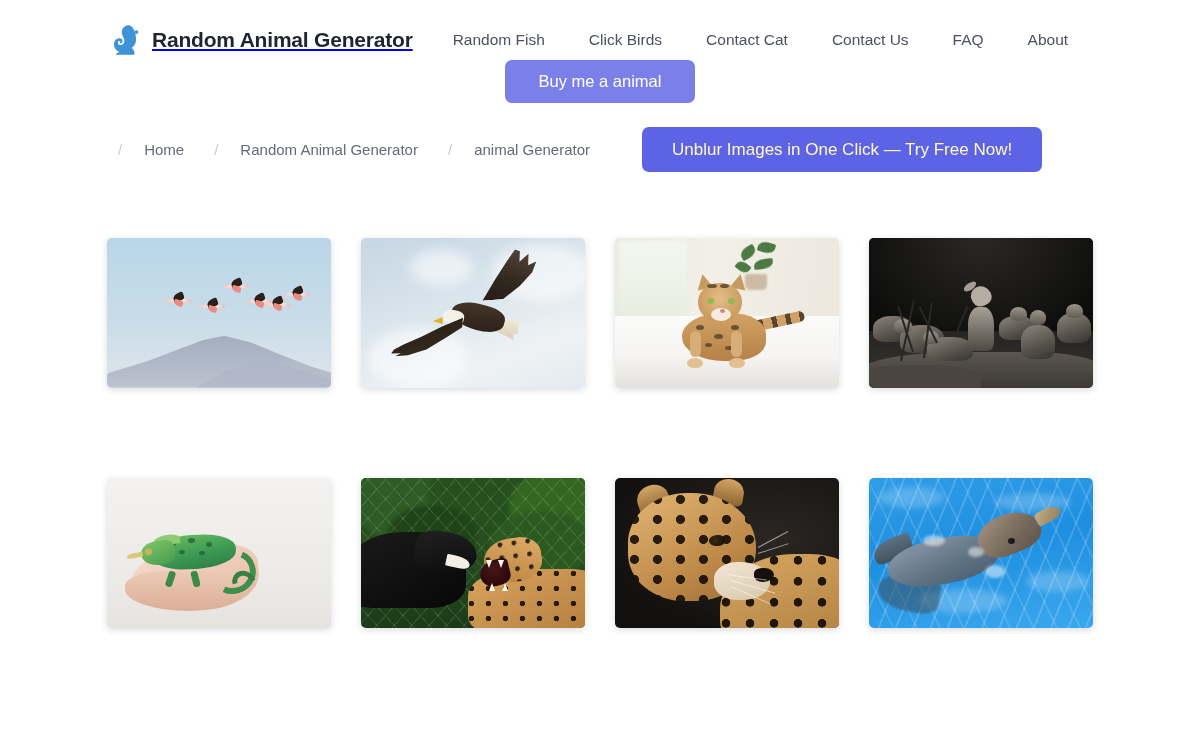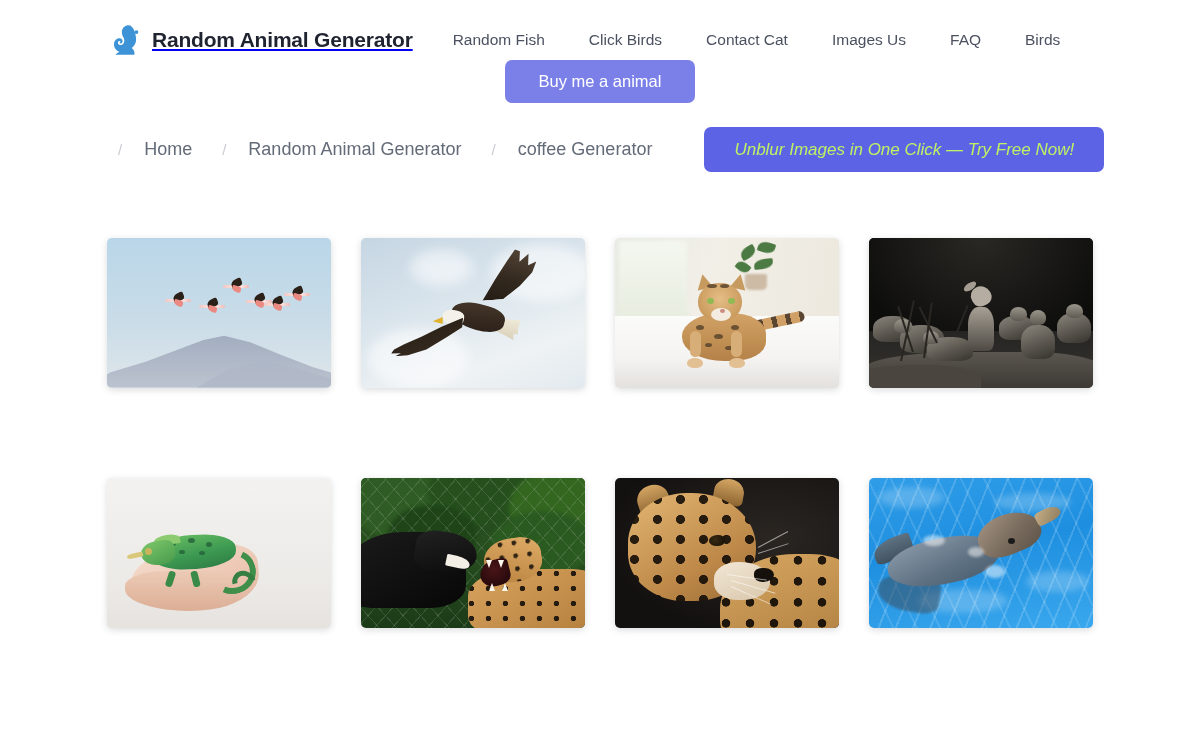--- a/index.html
+++ b/index.html
@@ -69,39 +69,38 @@
     margin-top: 24px;
     padding-left: 110px;
   }
   .crumb-sep {
     color: #c9ccd4;
     font-size: 15px;
     padding: 0 0 0 8px;
     user-select: none;
   }
   .crumb-link {
-    font-size: 18px;
+    font-size: 15px;
     color: #636a78;
     text-decoration: none;
     padding: 0 22px;
     white-space: nowrap;
   }
   .unblur-btn {
     background: #5c63e5;
-    color: #bef264;
+    color: #fef9c3;
     border: none;
     border-radius: 7px;
     font-size: 17px;
     font-family: "Liberation Sans", sans-serif;
     padding: 14px 30px;
     margin-left: 30px;
     cursor: pointer;
     line-height: 1;
     white-space: nowrap;
-    font-style: italic;
   }
 
   
   .gallery {
     margin-top: 66px;
     padding-left: 107px;
     display: grid;
     grid-template-columns: repeat(4, 224px);
     column-gap: 30px;
     row-gap: 90px;
@@ -432,37 +431,37 @@
         <path fill="#3e93d6" d="M18.5 1.2c-3.4 0-6.2 2.6-6.6 6 -0.3 2.5 0.6 4.3 1.4 6 0.9 1.9 1.5 3.4 0.6 5.5 -0.8 1.8 -2.6 2.6 -4.1 2.3 -1.3 -0.3 -2.1 -1.5 -1.8 -2.7 0.2 -0.9 0.9 -1.4 1.6 -1.3 0.5 0.1 0.8 0.5 0.8 0.9 0 0.4 -0.3 0.6 -0.6 0.6 -0.1 0 -0.2 0 -0.3 -0.1 0.1 0.6 0.6 1 1.3 1 1 0 1.8 -0.9 1.8 -2.1 0 -1.7 -1.4 -3 -3.2 -3C6.4 14.3 4 17 4 20.4c0 3.4 2.3 6.3 5.6 7.4 -1.6 0.6 -3.1 1.6 -4.3 2.9h19.1c0.5 -2.6 -0.6 -5.1 -2.7 -6.6 2.8 -1.9 4.4 -5 4.4 -8.5C26.1 8.6 22.9 1.2 18.5 1.2z"></path>
         <circle fill="#3e93d6" cx="26.4" cy="8.1" r="1.9"></circle>
       </svg>
     </span>
     <span class="brand-title">Random Animal Generator</span>
   </a>
   <nav class="main-nav">
     <a class="nav-link" href="#">Random Fish</a>
     <a class="nav-link" href="#">Click Birds</a>
     <a class="nav-link" href="#">Contact Cat</a>
-    <a class="nav-link" href="#">Images Us</a>
+    <a class="nav-link" href="#">Contact Us</a>
     <a class="nav-link" href="#">FAQ</a>
-    <a class="nav-link" href="#">Birds</a>
+    <a class="nav-link" href="#">About</a>
   </nav>
 </header>
 
 <div class="coffee-row">
   <button class="coffee-btn">Buy me a animal</button>
 </div>
 
 <div class="crumb-row">
   <span class="crumb-sep">/</span>
   <a class="crumb-link" href="#">Home</a>
   <span class="crumb-sep">/</span>
   <a class="crumb-link" href="#">Random Animal Generator</a>
   <span class="crumb-sep">/</span>
-  <a class="crumb-link" href="#">coffee Generator</a>
+  <a class="crumb-link" href="#">animal Generator</a>
   <button class="unblur-btn">Unblur Images in One Click — Try Free Now!</button>
 </div>
 
 <main class="gallery">
 
   <div class="photo-card" title="Flock of flamingos flying over a mountain">
     <div class="scene sc-flamingo">
       <i class="mtn"></i>
         <i class="mtn2"></i>
       <i class="bird" style="left:26%;top:40%;">

